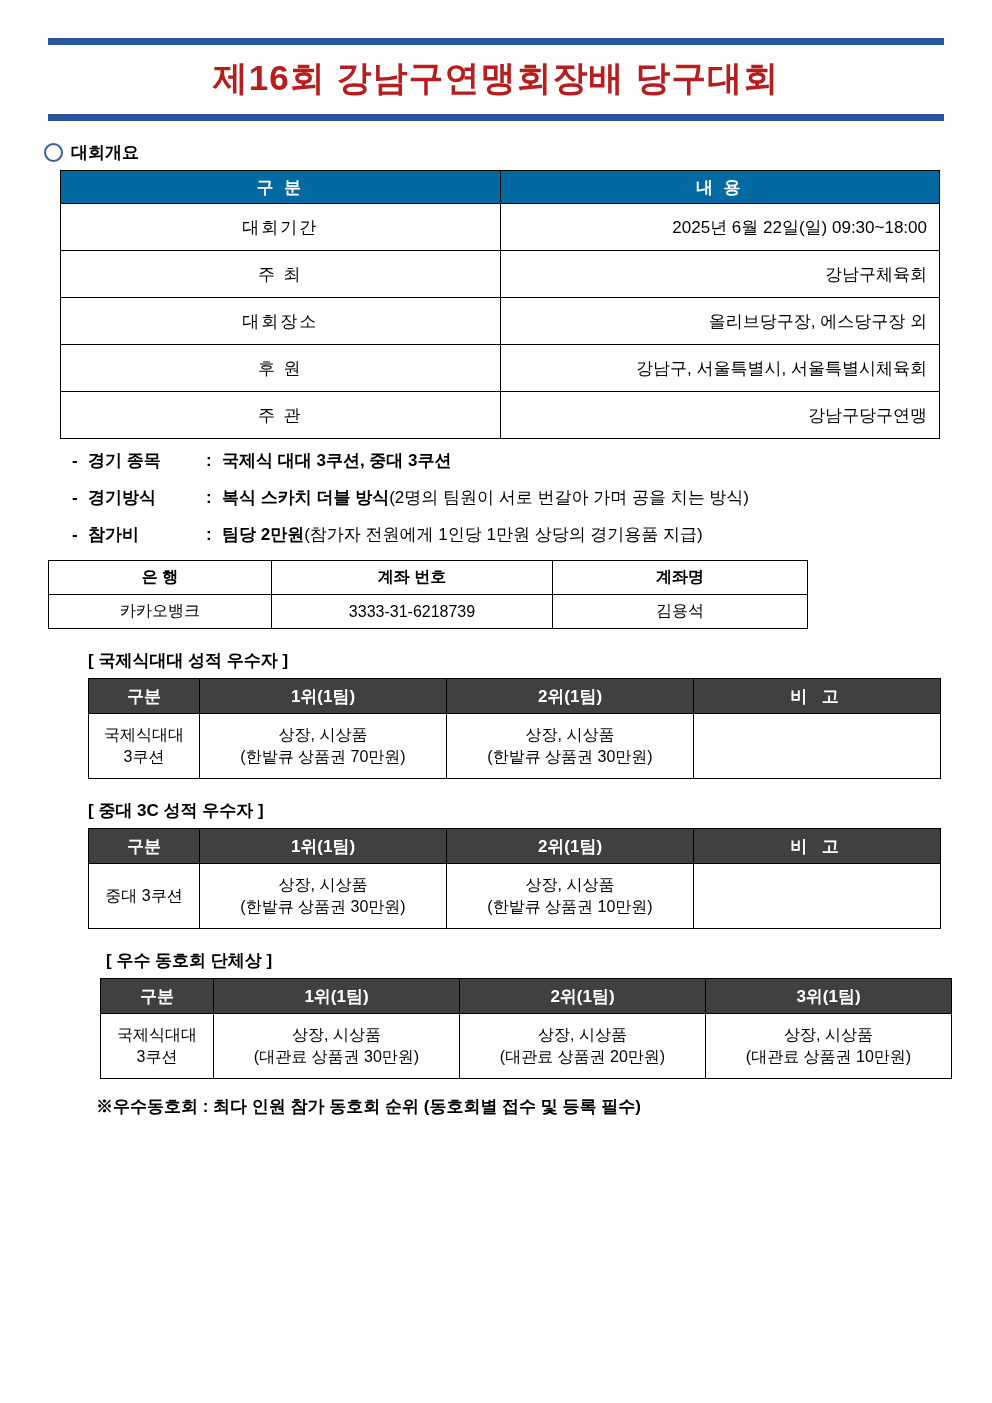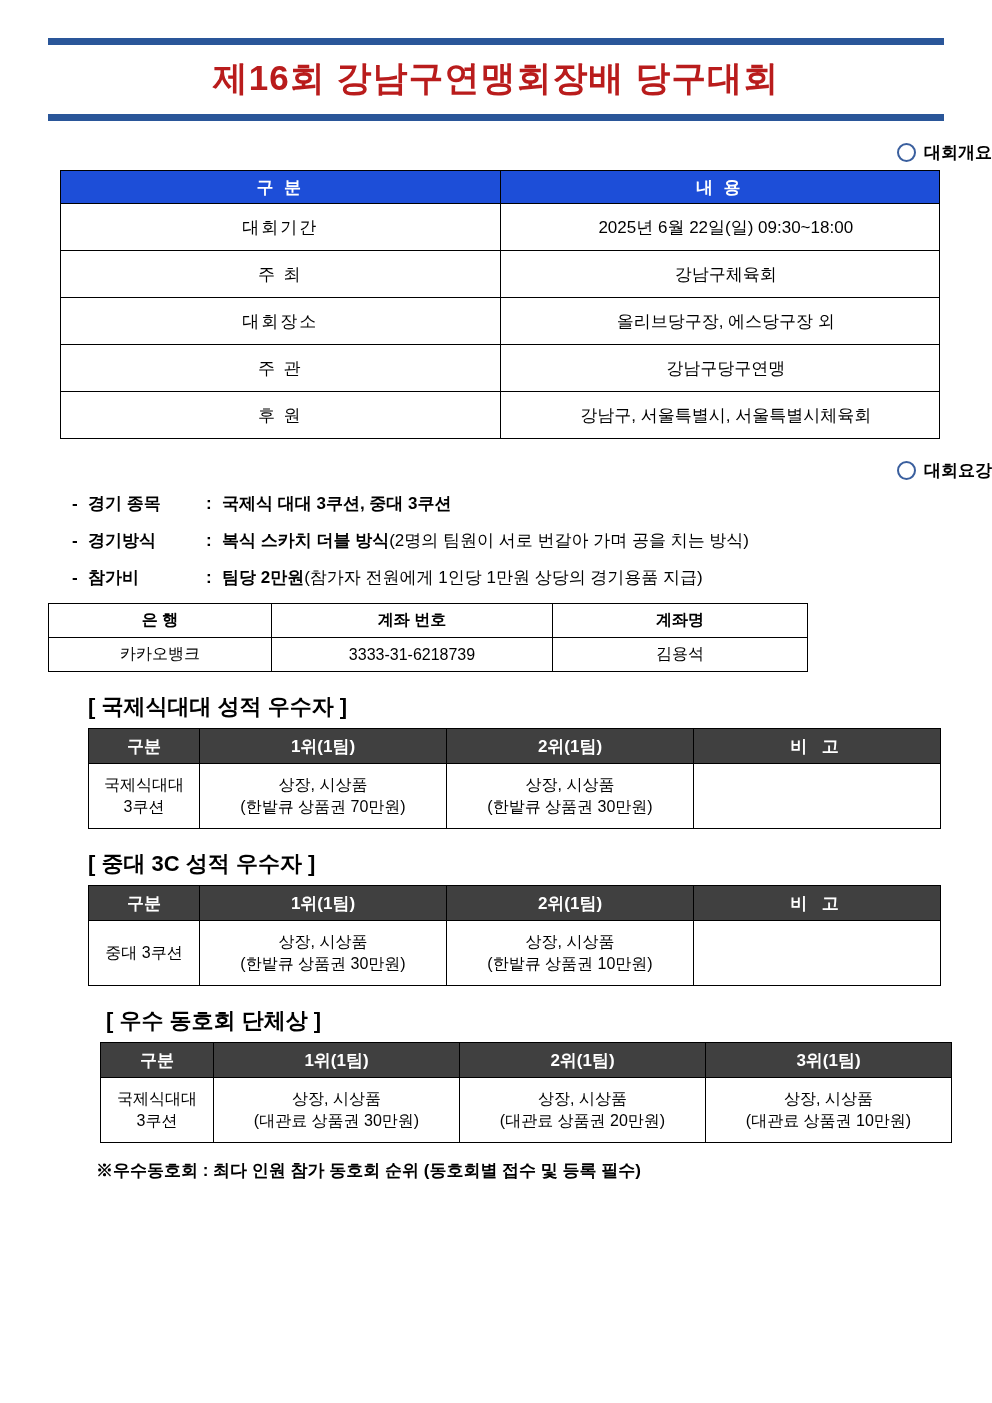--- a/index.html
+++ b/index.html
@@ -37,21 +37,20 @@
     letter-spacing: 1px;
     color: #b91c1c;
     white-space: nowrap;
   }
 
   
   .section-head {
     display: flex;
     align-items: center;
     margin: 20px 0 6px 44px;
-    justify-content: flex-end;
   }
   .bullet-circle {
     width: 15px;
     height: 15px;
     border: 2px solid #3a5f9e;
     border-radius: 50%;
     margin-right: 8px;
     background: #ffffff;
     flex: none;
   }
@@ -71,39 +70,39 @@
   .tbl-outline td, .tbl-outline th {
     border: 1px solid #000000;
   }
 
   
   .overview-table {
     width: 880px;
     margin-left: 60px;
   }
   .overview-table th {
-    background: #1d4ed8;
+    background: #0369a1;
     color: #ffffff;
     font-size: 17px;
     font-weight: bold;
     height: 30px;
     letter-spacing: 3px;
   }
   .overview-table td {
     height: 46px;
     font-size: 17px;
     padding: 0 12px;
   }
   .overview-table td.k {
     text-align: center;
     width: 114px;
     letter-spacing: 2px;
   }
   .overview-table td.v {
-    text-align: center;
+    text-align: right;
     padding-left: 24px;
   }
 
   
   .req-list {
     margin: 10px 0 0 72px;
   }
   .req-row {
     display: flex;
     align-items: baseline;
@@ -143,21 +142,21 @@
     font-size: 16px;
   }
   .bank-table td.hdr {
     font-weight: bold;
   }
   .bank-table .c1 { width: 220px; }
   .bank-table .c2 { width: 278px; }
 
   
   .award-caption {
-    font-size: 22px;
+    font-size: 17px;
     font-weight: bold;
     margin: 20px 0 6px 12px;
   }
   .cap-indent-1 { margin-left: 88px; }
   .cap-indent-2 { margin-left: 88px; }
   .cap-indent-3 { margin-left: 106px; }
 
   .award-table {
     width: 840px;
     margin-left: 88px;
@@ -224,34 +223,30 @@
     </tr>
     <tr>
       <td class="k">주 최</td>
       <td class="v">강남구체육회</td>
     </tr>
     <tr>
       <td class="k">대회장소</td>
       <td class="v">올리브당구장, 에스당구장 외</td>
     </tr>
     <tr>
+      <td class="k">후 원</td>
+      <td class="v">강남구, 서울특별시, 서울특별시체육회</td>
+    </tr>
+    <tr>
       <td class="k">주 관</td>
       <td class="v">강남구당구연맹</td>
     </tr>
-    <tr>
-      <td class="k">후 원</td>
-      <td class="v">강남구, 서울특별시, 서울특별시체육회</td>
-    </tr>
-  </tbody>
-    </table>
-
-  <div class="section-head">
-    <span class="bullet-circle"></span>
-    <span class="section-label">대회요강</span>
-  </div>
+  </tbody>
+    </table>
+
 
   <div class="req-list">
     <div class="req-row">
       <span class="req-dash">-</span>
       <span class="req-key">경기 종목</span>
       <span class="req-colon">:</span>
       <span class="req-strong">국제식 대대 3쿠션, 중대 3쿠션</span>
       <span class="req-note"></span>
     </div>
     <div class="req-row">

